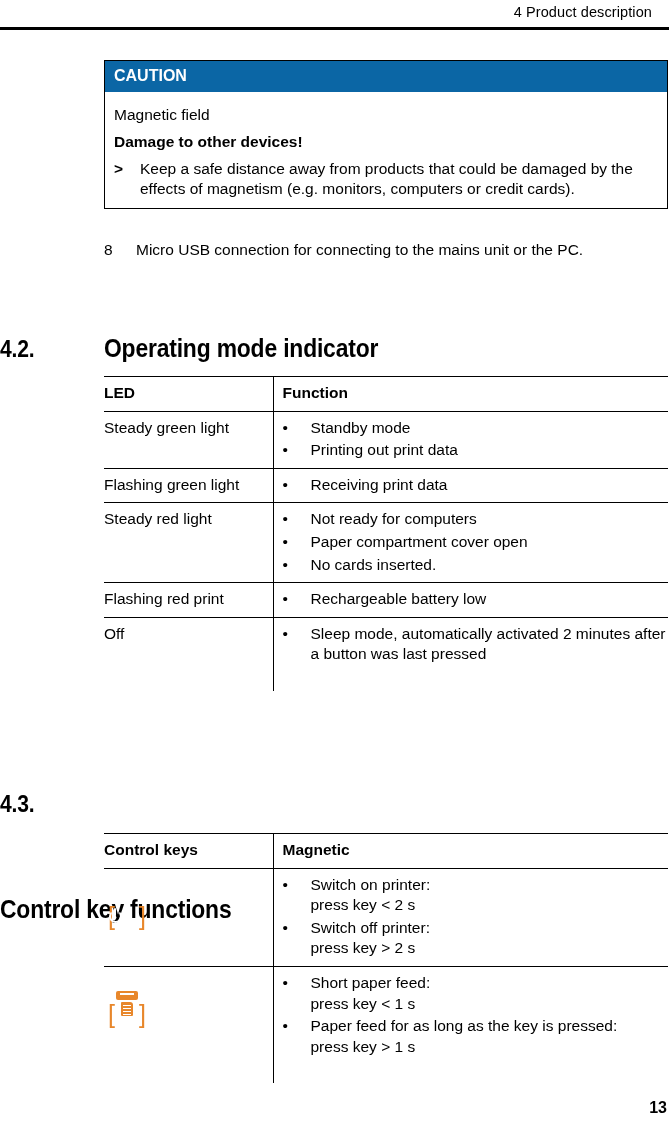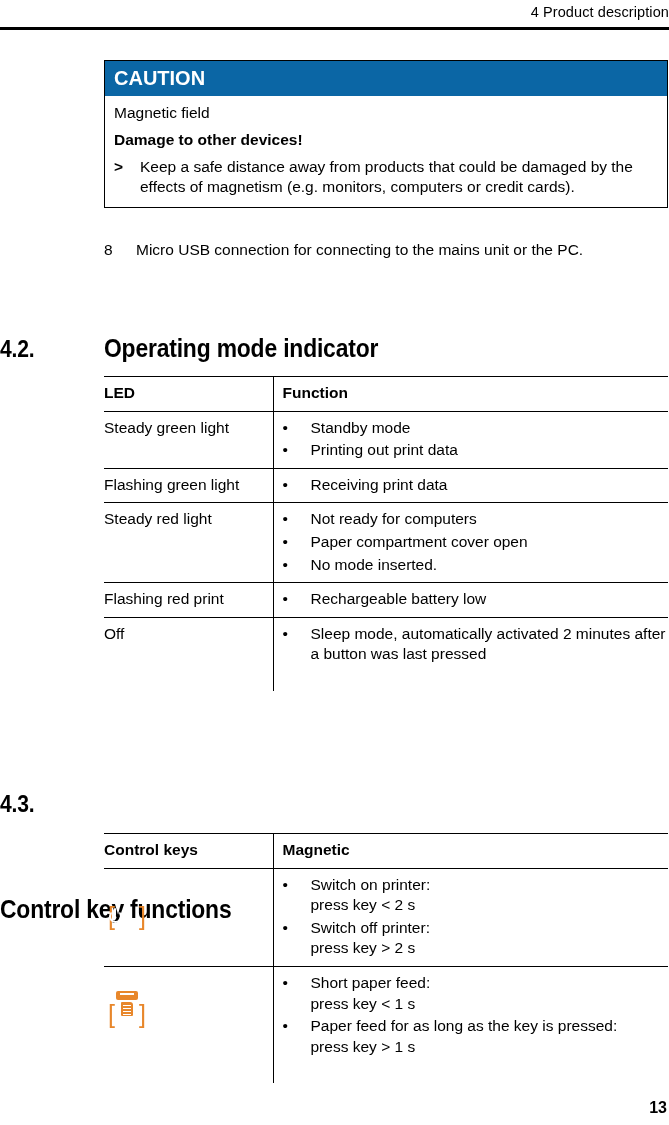--- a/index.html
+++ b/index.html
@@ -16,21 +16,21 @@
     overflow: hidden;
   }
 
   
   .page-header {
     position: absolute;
     top: 0;
     left: 0;
     right: 0;
     height: 28px;
-    padding-right: 0;
+    padding-right: 17px;
     box-sizing: border-box;
     display: flex;
     align-items: flex-start;
     justify-content: flex-end;
   }
   .header-text {
     font-size: 14.5px;
     line-height: 1.2;
     padding-top: 4px;
     letter-spacing: 0.1px;
@@ -60,26 +60,26 @@
     top: 27px;
     width: 564px;
     box-sizing: border-box;
     border: 1.5px solid #000000;
     background: #ffffff;
   }
   .caution-title {
     background: #0B66A5;
     color: #ffffff;
     font-weight: bold;
-    font-size: 20px;
+    font-size: 16px;
     line-height: 1.1;
     padding: 6px 9px 7px 9px;
   }
   .caution-body {
-    padding: 7px 9px 9px 9px;
+    padding: 13px 9px 9px 9px;
   }
   .caution-line {
     font-size: 15.5px;
     line-height: 1.32;
     margin: 0 0 7px 0;
   }
   .caution-line.bold {
     font-weight: bold;
     margin-bottom: 6px;
   }
@@ -405,21 +405,21 @@
             <li>
                 <span class="dot">•</span>
                 <span class="btxt">Not ready for computers</span>
               </li>
             <li>
                 <span class="dot">•</span>
                 <span class="btxt">Paper compartment cover open</span>
               </li>
             <li>
                 <span class="dot">•</span>
-                <span class="btxt">No mode inserted.</span>
+                <span class="btxt">No cards inserted.</span>
               </li>
           </ul>
         </td>
       </tr>
       <tr>
         <td class="c-1">Flashing red print</td>
         <td class="c-2">
           <ul class="bullets">
             <li>
                 <span class="dot">•</span>

